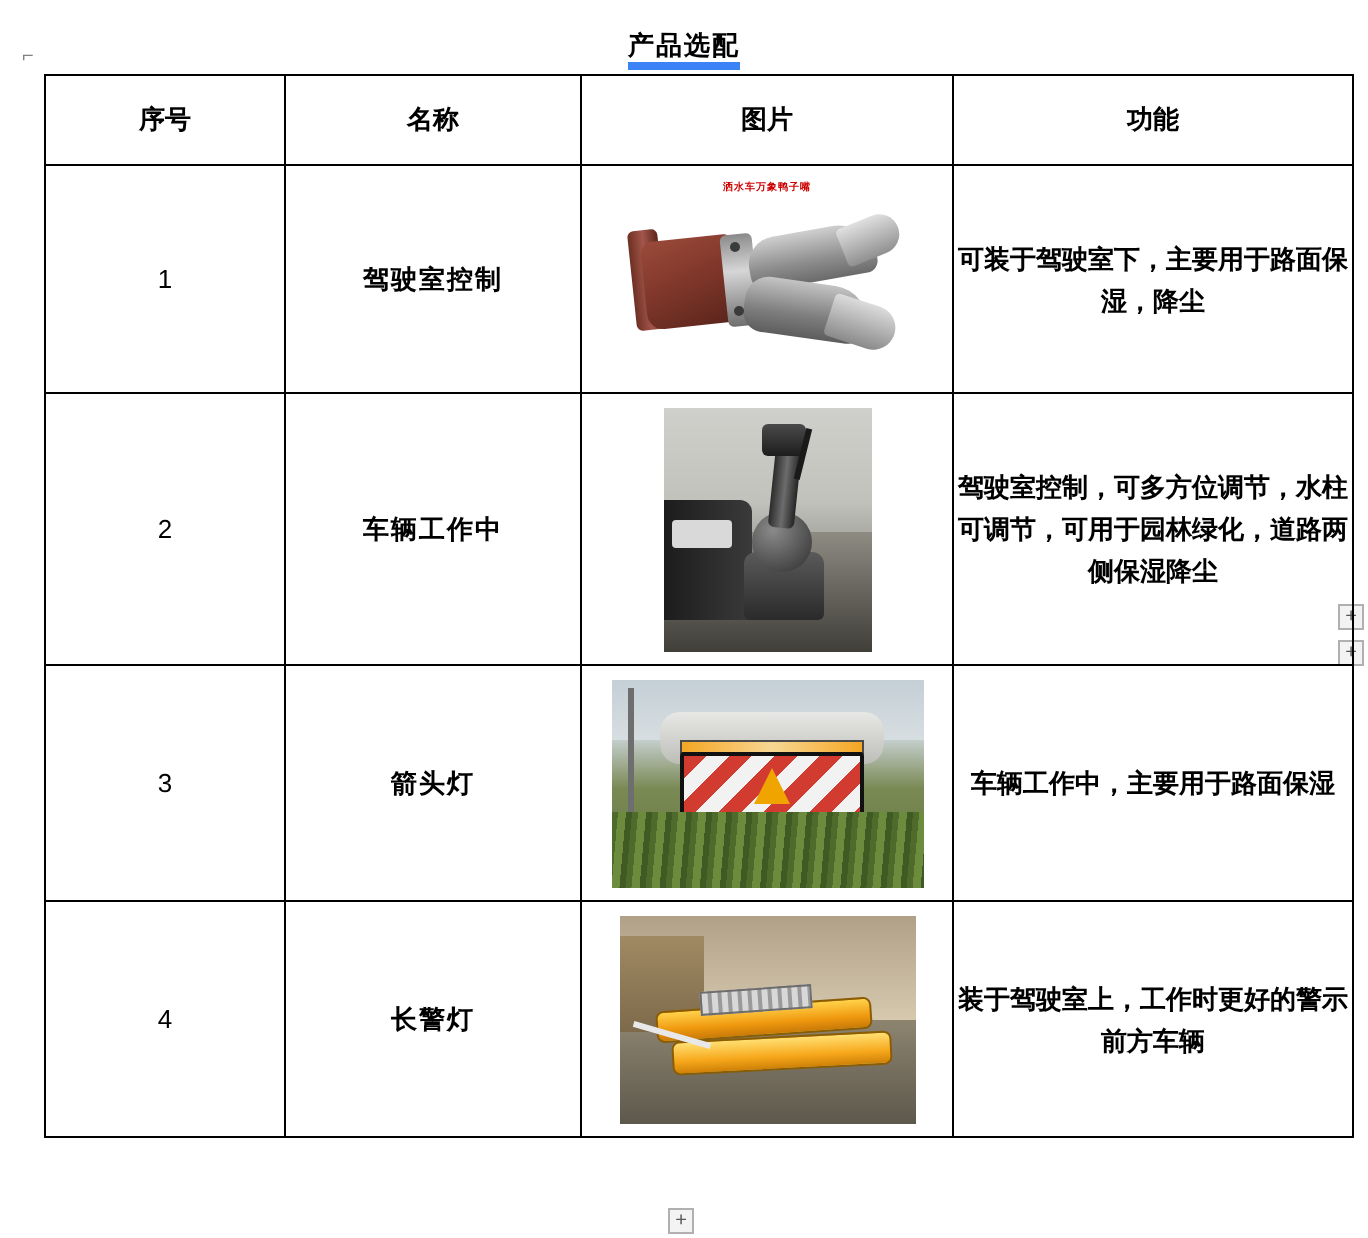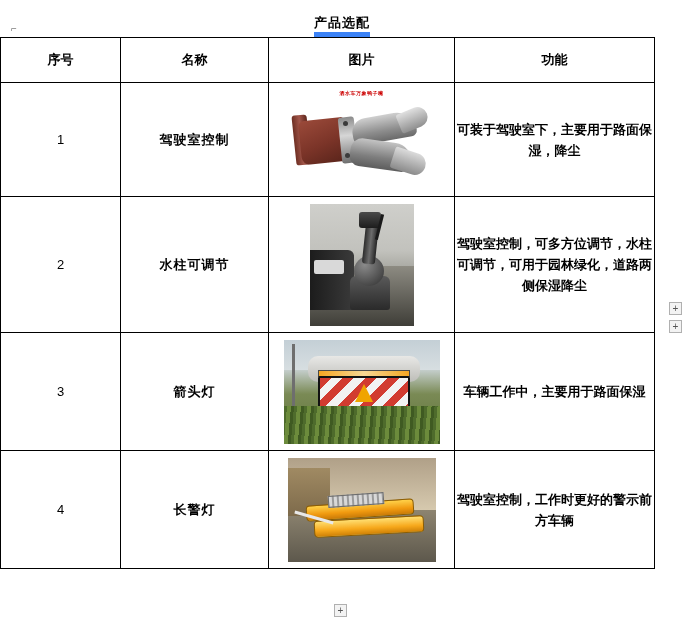--- a/index.html
+++ b/index.html
@@ -27,23 +27,22 @@
     left: 0;
     top: 14px;
     width: 684px;
     text-align: center;
     font-size: 13px;
     font-weight: bold;
     color: #000;
     letter-spacing: 1px;
   }
   .doc-title span {
-    border-bottom: 6px solid #3b82f6;
+    border-bottom: 4px solid #3b82f6;
     padding-bottom: 1px;
-    font-family: Liberation Mono, monospace;
   }
   
   .anchor {
     position: absolute;
     color: #808080;
     font-size: 10px;
     line-height: 10px;
     user-select: none;
   }
   .anchor-tl { left: 11px; top: 24px; }
@@ -58,21 +57,21 @@
     line-height: 12px;
     text-align: center;
     box-sizing: border-box;
   }
   .plus-right-1 { right: 2px; top: 302px; }
   .plus-right-2 { right: 2px; top: 320px; }
   .plus-bottom { left: 334px; bottom: 2px; }
   
   table.product-table {
     position: absolute;
-    left: 0;
+    left: 22px;
     top: 37px;
     width: 654px;
     border-collapse: collapse;
     table-layout: fixed;
     border-radius: 19px;
   }
   table.product-table td, table.product-table th {
     border: 1px solid #000;
     padding: 0;
     text-align: center;
@@ -395,21 +394,21 @@
               <div class="bolt" style="left:55px; top:32px;"></div>
               <div class="bolt" style="left:57px; top:64px;"></div>
             </div>
           </div>
         </td>
         <td class="func">可装于驾驶室下，主要用于路面保湿，降尘</td>
       </tr>
 
       <tr style="height:136px;">
         <td class="idx">2</td>
-        <td class="name">水柱可调节</td>
+        <td class="name">车辆工作中</td>
         <td class="pic">
           <div class="pic-wrap">
             <div class="img2">
               <div class="ground"></div>
               <div class="truckbody"></div>
               <div class="panel"></div>
               <div class="base"></div>
               <div class="joint"></div>
               <div class="arm"></div>
               <div class="motor"></div>
@@ -449,17 +448,17 @@
               <div class="wall"></div>
               <div class="floor"></div>
               <div class="box"></div>
               <div class="bar1"></div>
               <div class="grille"></div>
               <div class="bar2"></div>
               <div class="cablewhite"></div>
             </div>
           </div>
         </td>
-        <td class="func">驾驶室控制，工作时更好的警示前方车辆</td>
+        <td class="func">装于驾驶室上，工作时更好的警示前方车辆</td>
       </tr>
     </tbody>
   </table>
 </div>
 
 </body></html>

